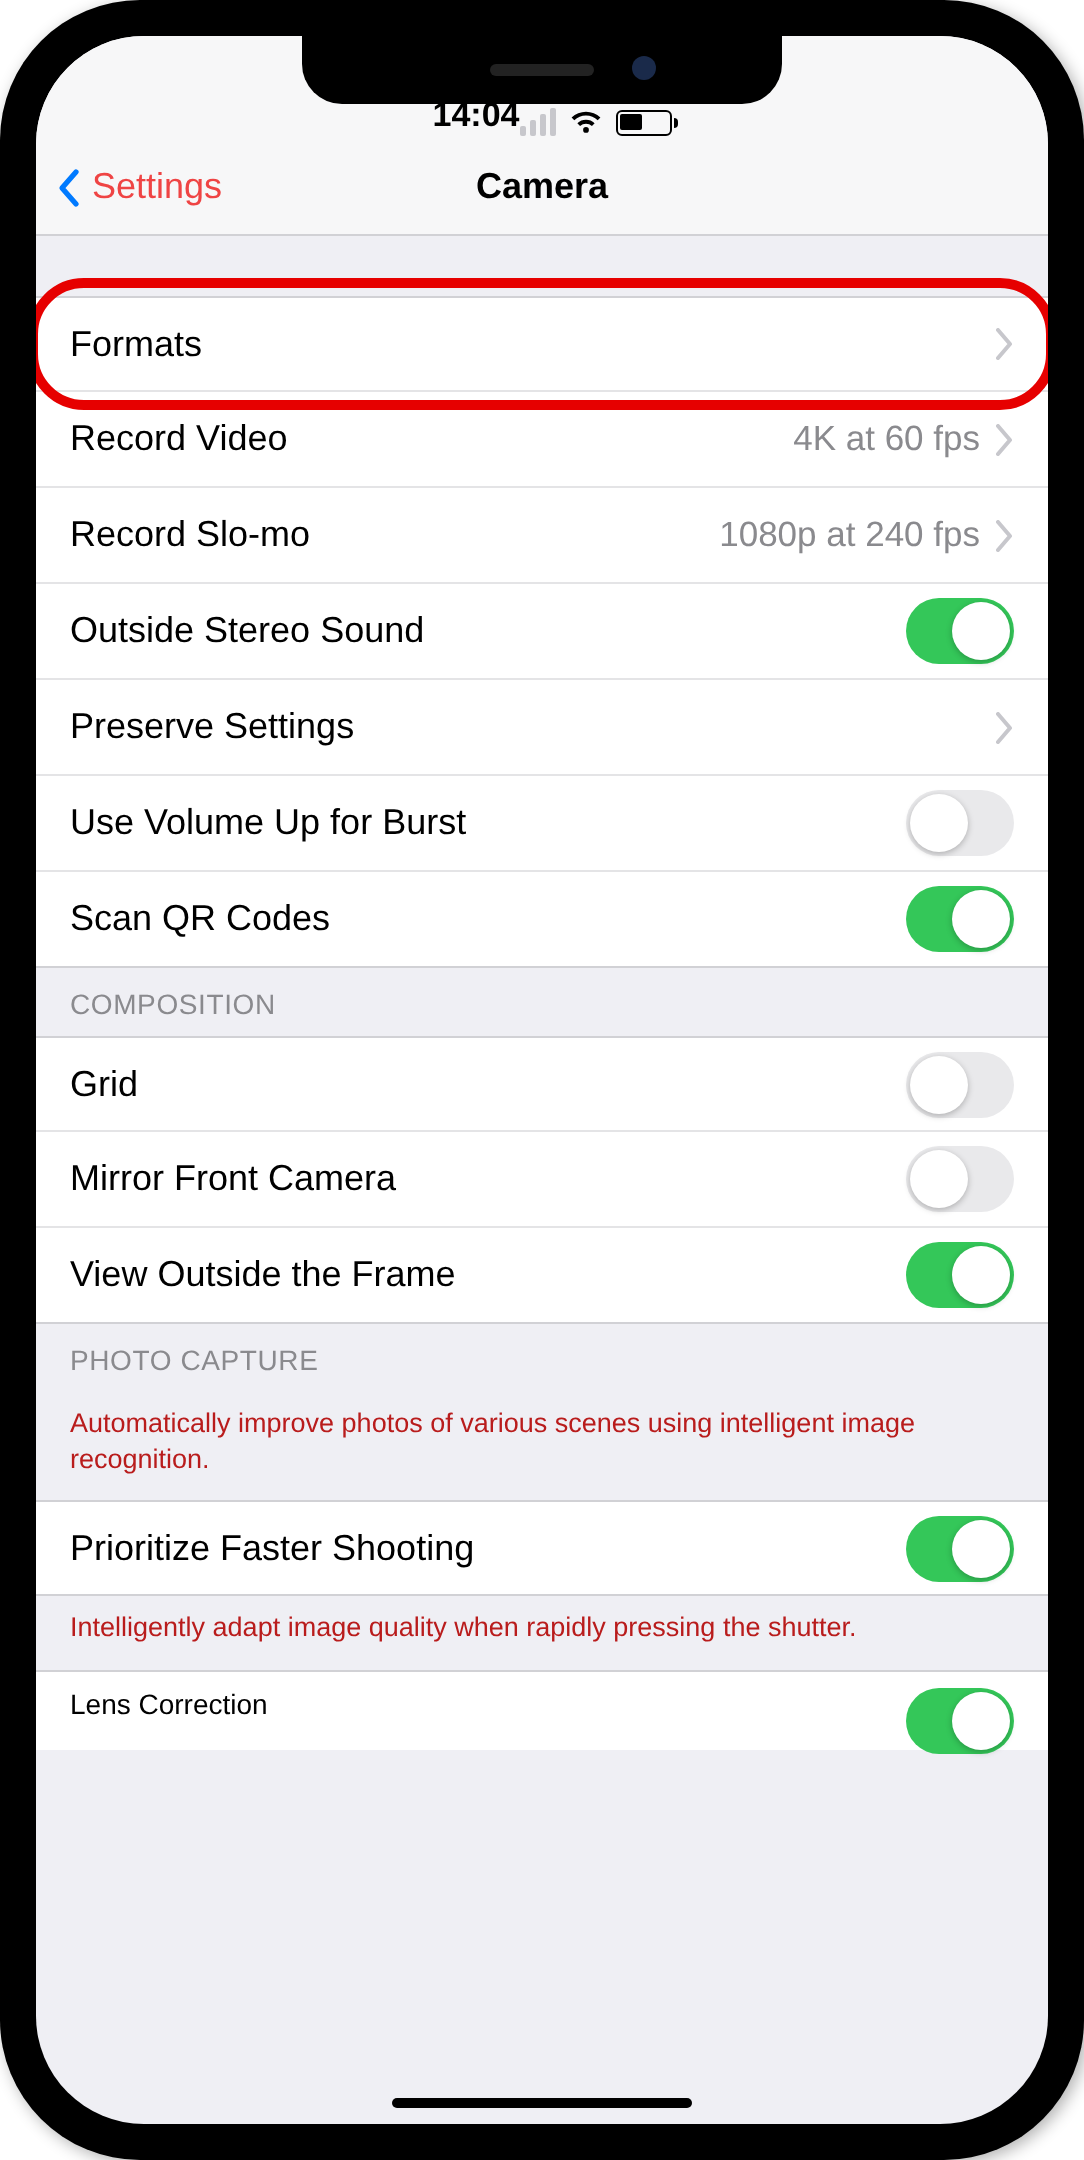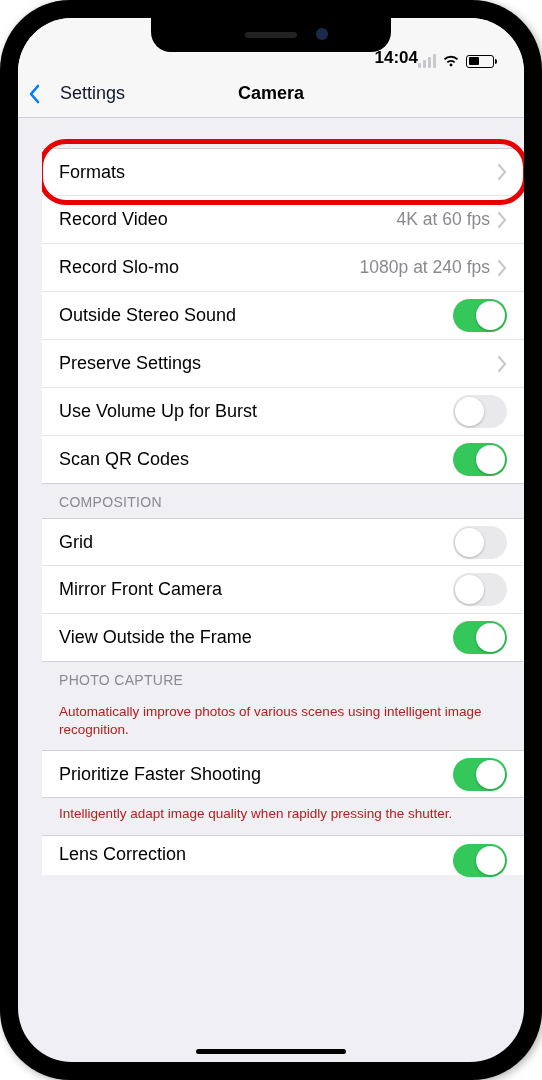--- a/index.html
+++ b/index.html
@@ -65,21 +65,21 @@
   }
   .btn-left-1 { left: -4px; top: 135px; width: 5px; height: 36px; }
   .btn-left-2 { left: -4px; top: 195px; width: 5px; height: 68px; }
   .btn-left-3 { left: -4px; top: 280px; width: 5px; height: 68px; }
   .btn-right  { right: -4px; top: 215px; width: 5px; height: 105px; }
 
   .status-bar {
     height: 52px;
     display: flex;
     align-items: flex-end;
-    justify-content: flex-end;
+    justify-content: center;
     padding: 0 30px 2px 40px;
     background: #f7f7f8;
   }
   .status-time {
     font-weight: 600;
     font-size: 17px;
     color: #000;
   }
   .status-icons {
     display: flex;
@@ -124,41 +124,40 @@
     background: #f7f7f8;
     display: flex;
     align-items: center;
     position: relative;
     border-bottom: 1px solid #d1d1d5;
     padding: 0 10px;
   }
   .nav-back {
     display: flex;
     align-items: center;
-    color: #0f172a;
+    color: #ef4444;
     font-size: 18px;
-    gap: 20px;
+    gap: 6px;
   }
   .chevron-left {
     width: 12px;
     height: 20px;
   }
   .nav-title {
     position: absolute;
     left: 50%;
     transform: translateX(-50%);
     font-weight: 600;
     font-size: 18px;
     color: #000;
   }
 
   .content {
     height: calc(100% - 100px);
     overflow: hidden;
-    margin-left: 24px;
   }
   .section-gap { height: 30px; }
   .section-header {
     font-size: 14px;
     color: #8a8a8e;
     letter-spacing: 0.3px;
     padding: 10px 17px 8px 17px;
   }
   .section-footer {
     font-size: 13.5px;
@@ -230,21 +229,21 @@
     border-radius: 3px;
     z-index: 60;
   }
   .partial-cell {
     background:#fff;
     height:40px;
     border-top:0.6px solid #d1d1d5;
     display:flex;
     align-items:flex-start;
     padding:8px 17px 0;
-    font-size:18px;
+    font-size:14px;
     color:#000;
   }
 </style>
 </head>
 <body>
 
 <div class="device">
   <div class="side-btn btn-left-1"></div>
   <div class="side-btn btn-left-2"></div>
   <div class="side-btn btn-left-3"></div>

